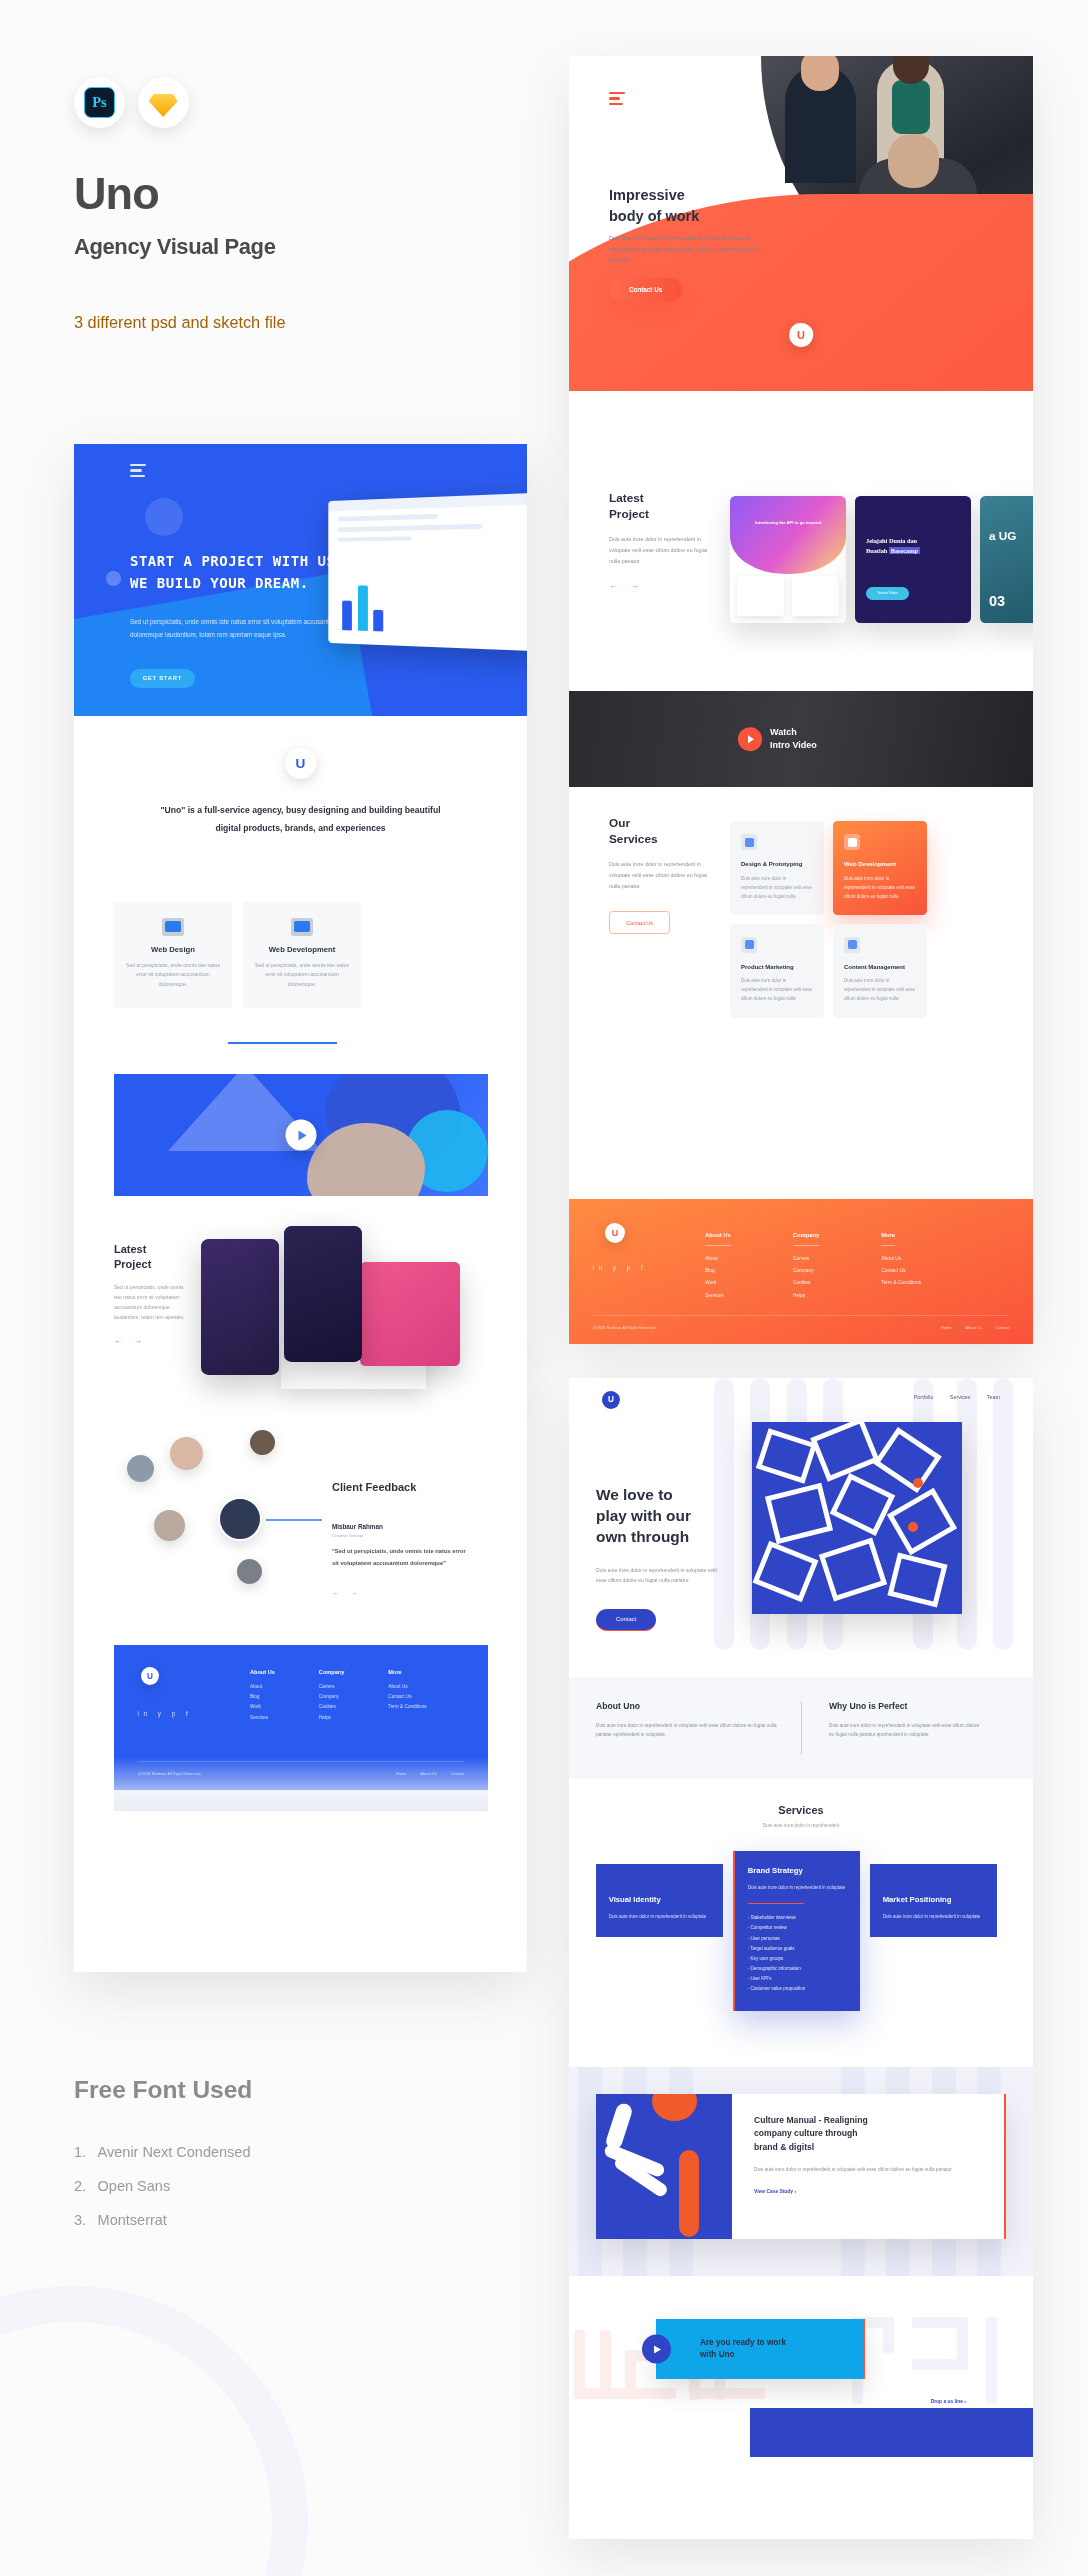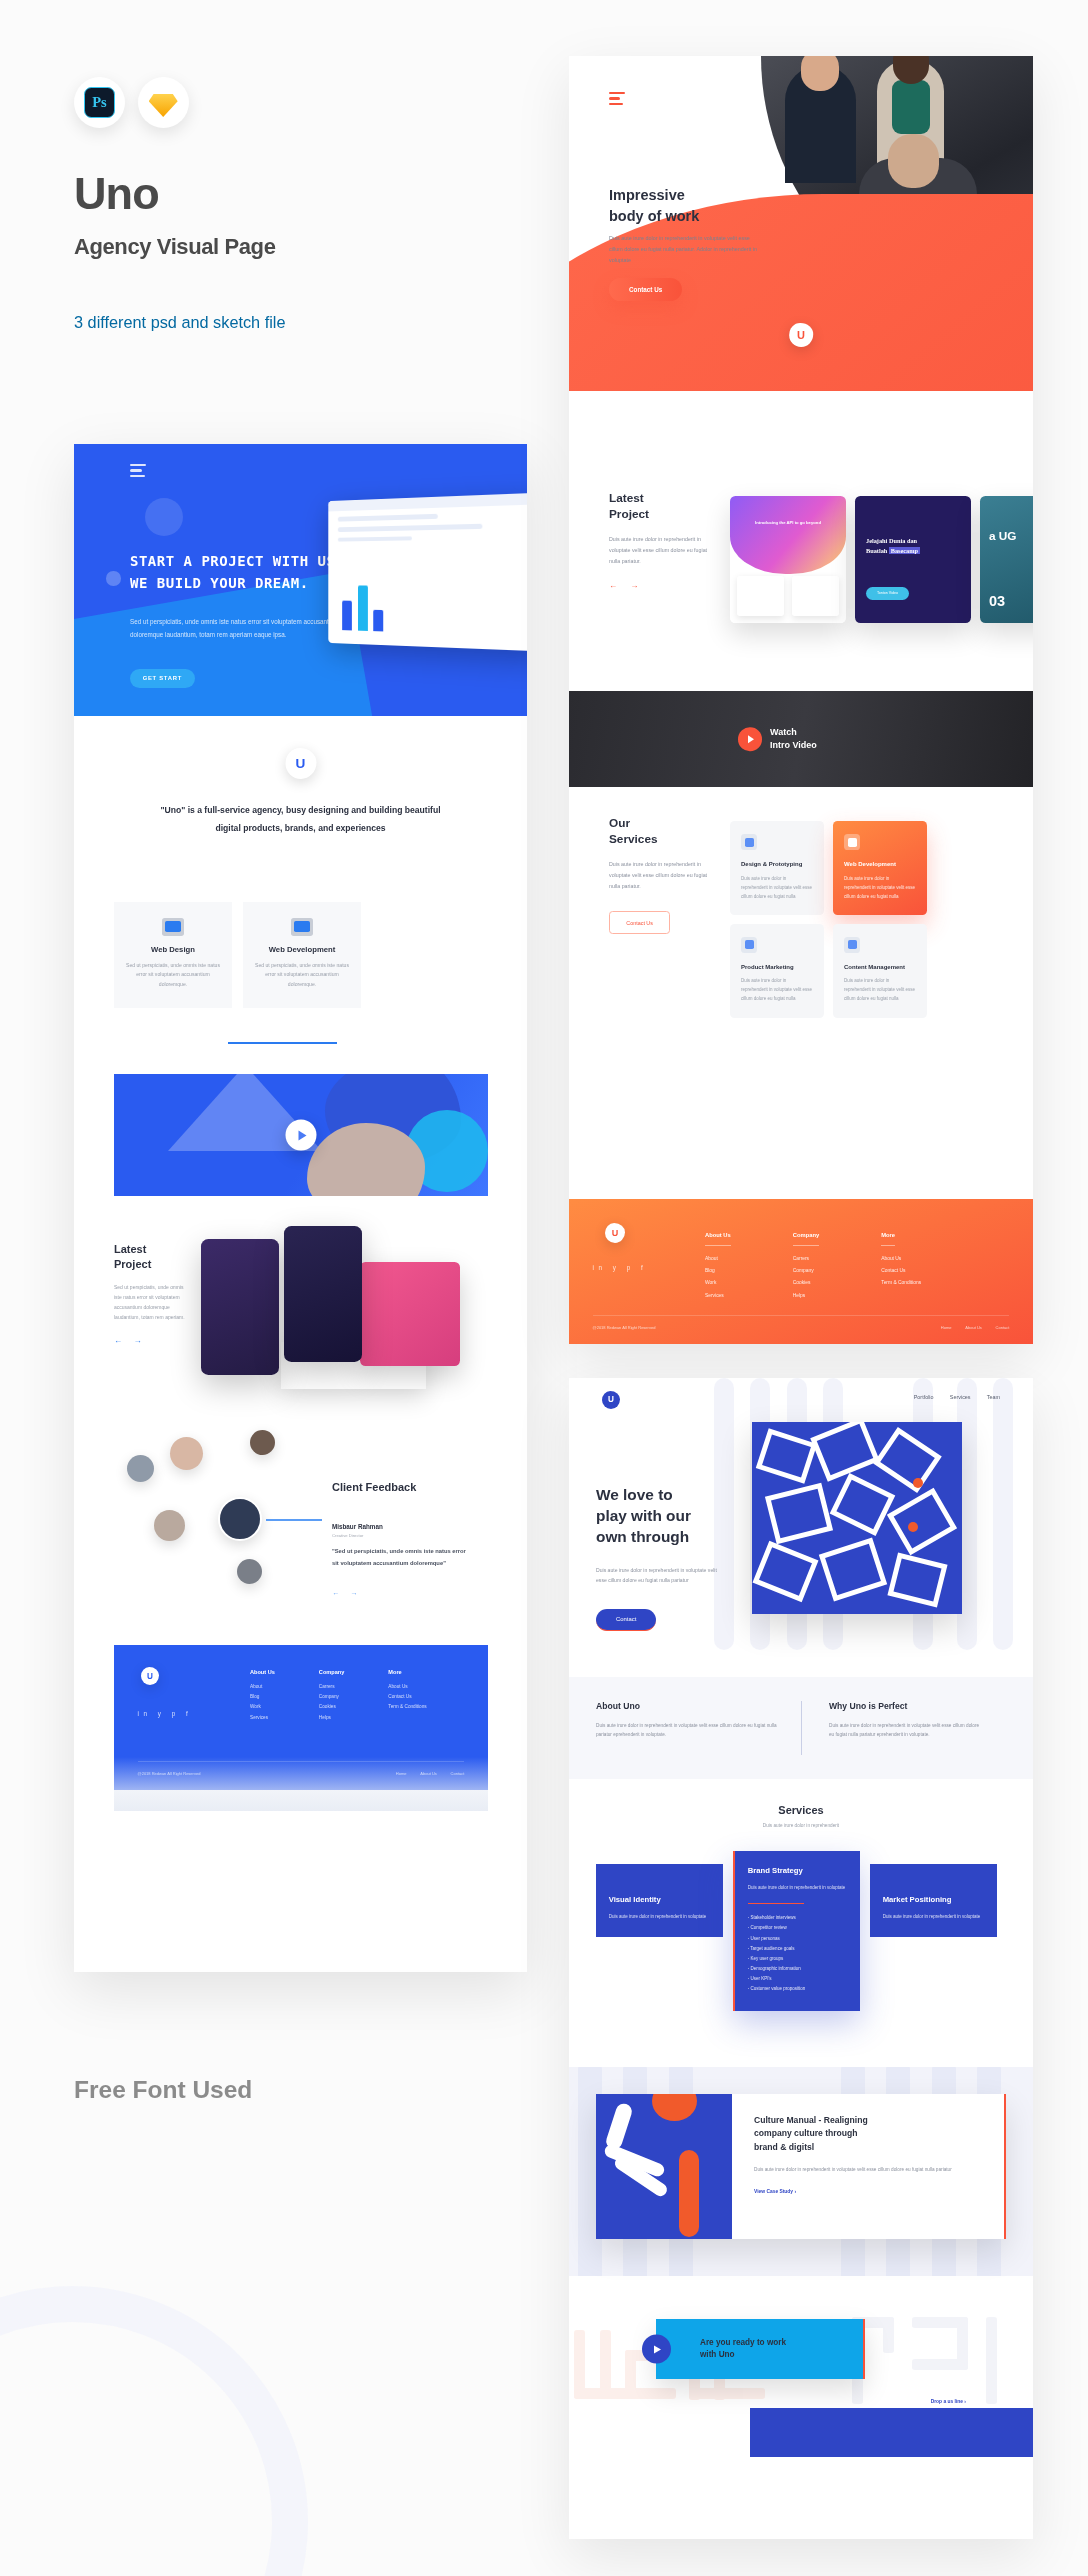--- a/index.html
+++ b/index.html
@@ -22,21 +22,21 @@
     font-family:"Liberation Serif",serif; }
   .sk { width:0;height:0;position:relative; }
   .sk i { position:absolute; left:-14.5px; top:-9px; width:29px; height:23.6px;
     background:linear-gradient(180deg,#ffd24d 0%,#f7a300 100%);
     clip-path:polygon(50% 100%, 0% 33%, 18% 0%, 82% 0%, 100% 33%); display:block; }
 
   .title { position:absolute; left:74px; top:168px; font-size:45px; font-weight:bold;
     color:#4a4a4a; letter-spacing:-0.9px; }
   .subtitle { position:absolute; left:74px; top:234px; font-size:22px; font-weight:bold;
     color:#4a4a4a; letter-spacing:-0.4px; }
-  .tagline { position:absolute; left:74px; top:313px; font-size:16.3px; color:#0369a1; }
+  .tagline { position:absolute; left:74px; top:313px; font-size:16.3px; color:#a16207; }
 
   
   .m1 { position:absolute; left:74px; top:444px; width:453px; height:1528px;
     background:#fff; box-shadow:0 18px 54px rgba(0,0,0,.10); overflow:hidden; }
   .m1hero { position:relative; height:272px; background:#2a5bf0; overflow:hidden; }
   .m1hero .bub1 { position:absolute; left:71px; top:54px; width:38px;height:38px;border-radius:50%;
     background:rgba(255,255,255,.13); }
   .m1hero .bub2 { position:absolute; left:32px; top:127px; width:14.5px;height:14.5px;border-radius:50%;
     background:rgba(255,255,255,.25); }
   .m1hero .wedge { position:absolute; left:-36px; bottom:-54px; width:326px;height:172px;
@@ -421,20 +421,25 @@
             <span>Home</span>
             <span>About Us</span>
             <span>Contact</span>
           </span>
         </div>
       </div>
       <div class="snow"></div>
     </div>
 
     <div class="ffu">Free Font Used</div>
+    <div class="fonts">
+      <div><span>1.</span><span style="width:auto">Avenir Next Condensed</span></div>
+      <div><span>2.</span><span style="width:auto">Open Sans</span></div>
+      <div><span>3.</span><span style="width:auto">Montserrat</span></div>
+    </div>
   </div>
 
   <div class="m2">
     <div class="m2hero">
       <div class="m2photo">
         <div class="f1"></div>
           <div class="f2"></div>
           <div class="f3"></div>
       </div>
       <div class="m2curve"></div>

